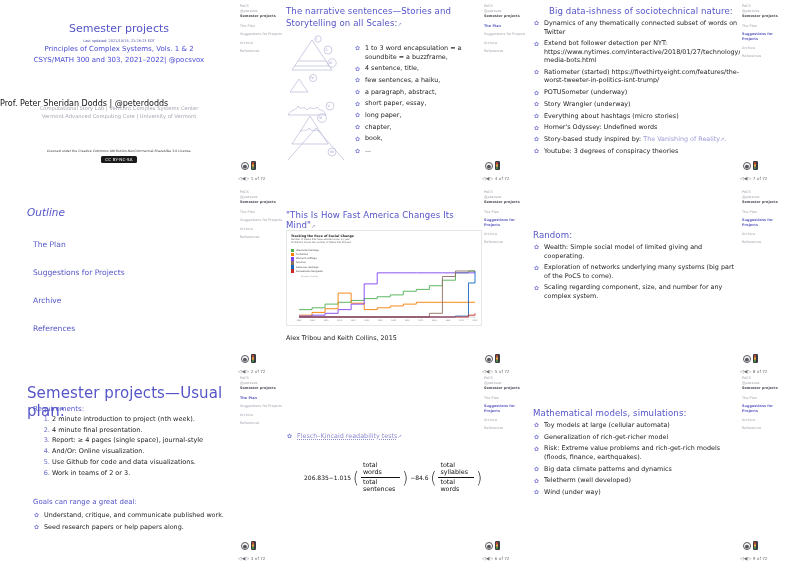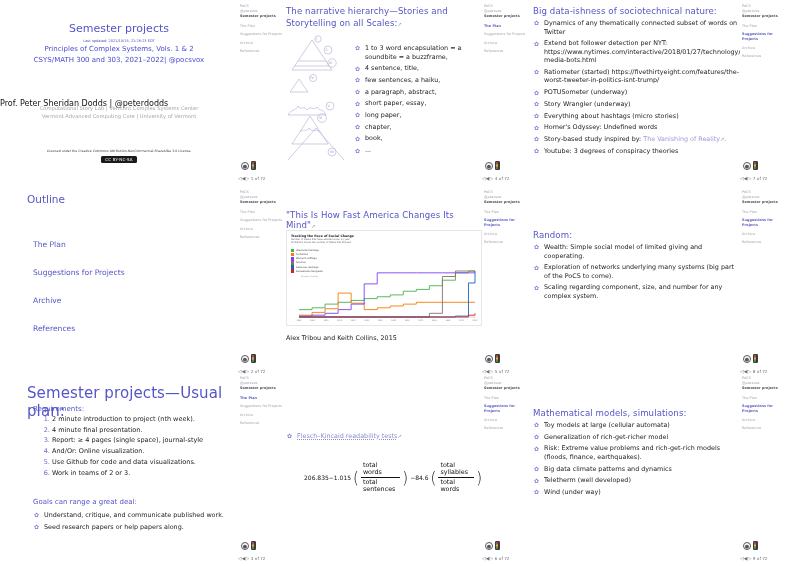--- a/index.html
+++ b/index.html
@@ -190,21 +190,21 @@
         <i></i>
         <i></i>
       </span>
   </div>
   <div class="pagenum" style="left:238px; top:176px;">
     <span class="arrows">◁◀▷</span>
     <span>1 of 72</span>
   </div>
 
   <div class="slide" style="left:0; top:186px; width:238px; height:186px;">
-    <div class="stitle-big" style="position:absolute; left:27px; top:7px;">Outline</div>
+    <div class="stitle-big" style="position:absolute; left:27px; top:20px;font-style:italic;">Outline</div>
     <div class="sub" style="position:absolute; left:33px; top:54px;">The Plan</div>
     <div class="sub" style="position:absolute; left:33px; top:82px;">Suggestions for Projects</div>
     <div class="sub" style="position:absolute; left:33px; top:110px;">Archive</div>
     <div class="sub" style="position:absolute; left:33px; top:138px;">References</div>
   </div>
 
   <div class="mininav" style="left:240px; top:190px;">
     <div class="brand"><span>PoCS</span></div>
     <div class="brand b2"><span>@pocsvox</span></div>
     <div class="cur"><span>Semester projects</span></div>
@@ -265,21 +265,21 @@
         <i></i>
       </span>
   </div>
   <div class="pagenum" style="left:238px; top:556px;">
     <span class="arrows">◁◀▷</span>
     <span>3 of 72</span>
   </div>
 
   <div class="slide" style="left:282px; top:0; width:200px; height:186px;">
     <div class="stitle" style="position:absolute; left:4px; top:6px; width:196px; line-height:1.35;">
-      <span>The narrative hierarchy—Stories and Storytelling</span>
+      <span>The narrative sentences—Stories and Storytelling</span>
       <span>on all Scales:</span><span class="ext lnk">↗</span>
     </div>
 
     <svg class="pyr" style="left:4px; top:32px;" width="64" height="128" viewBox="0 0 64 128">
       <g fill="none" stroke="#b9b9d8" stroke-width="0.7">
         <path d="M6 38 L26 8 L46 38 Z"></path>
         <path d="M12 29 L40 29"></path>
         <path d="M9 34 L43 34"></path>
         <circle cx="32" cy="7" r="3.2"></circle>
           <circle cx="42" cy="18" r="4"></circle>
@@ -489,21 +489,21 @@
         <i></i>
         <i></i>
       </span>
   </div>
   <div class="pagenum" style="left:482px; top:556px;">
     <span class="arrows">◁◀▷</span>
     <span>6 of 72</span>
   </div>
 
   <div class="slide" style="left:525px; top:0; width:215px; height:186px;">
-    <div class="stitle" style="position:absolute; left:8px; top:6px; width:206px;">Big data-ishness of sociotechnical nature:</div>
+    <div class="stitle" style="position:absolute; left:24px; top:6px; width:206px;">Big data-ishness of sociotechnical nature:</div>
     <ul class="items" style="position:absolute; left:8px; top:19px; width:207px;">
       <li><span class="bul">✿</span><span>Dynamics of any thematically connected subset of words on Twitter</span></li>
       <li><span class="bul">✿</span><span>Extend bot follower detection per NYT: https://www.nytimes.com/interactive/2018/01/27/technology/social-media-bots.html</span></li>
       <li><span class="bul">✿</span><span>Ratiometer (started) https://fivethirtyeight.com/features/the-worst-tweeter-in-politics-isnt-trump/</span></li>
       <li><span class="bul">✿</span><span>POTUSometer (underway)</span></li>
       <li><span class="bul">✿</span><span>Story Wrangler (underway)</span></li>
       <li><span class="bul">✿</span><span>Everything about hashtags (micro stories)</span></li>
       <li><span class="bul">✿</span><span>Homer's Odyssey: Undefined words</span></li>
       <li>
         <span class="bul">✿</span>

